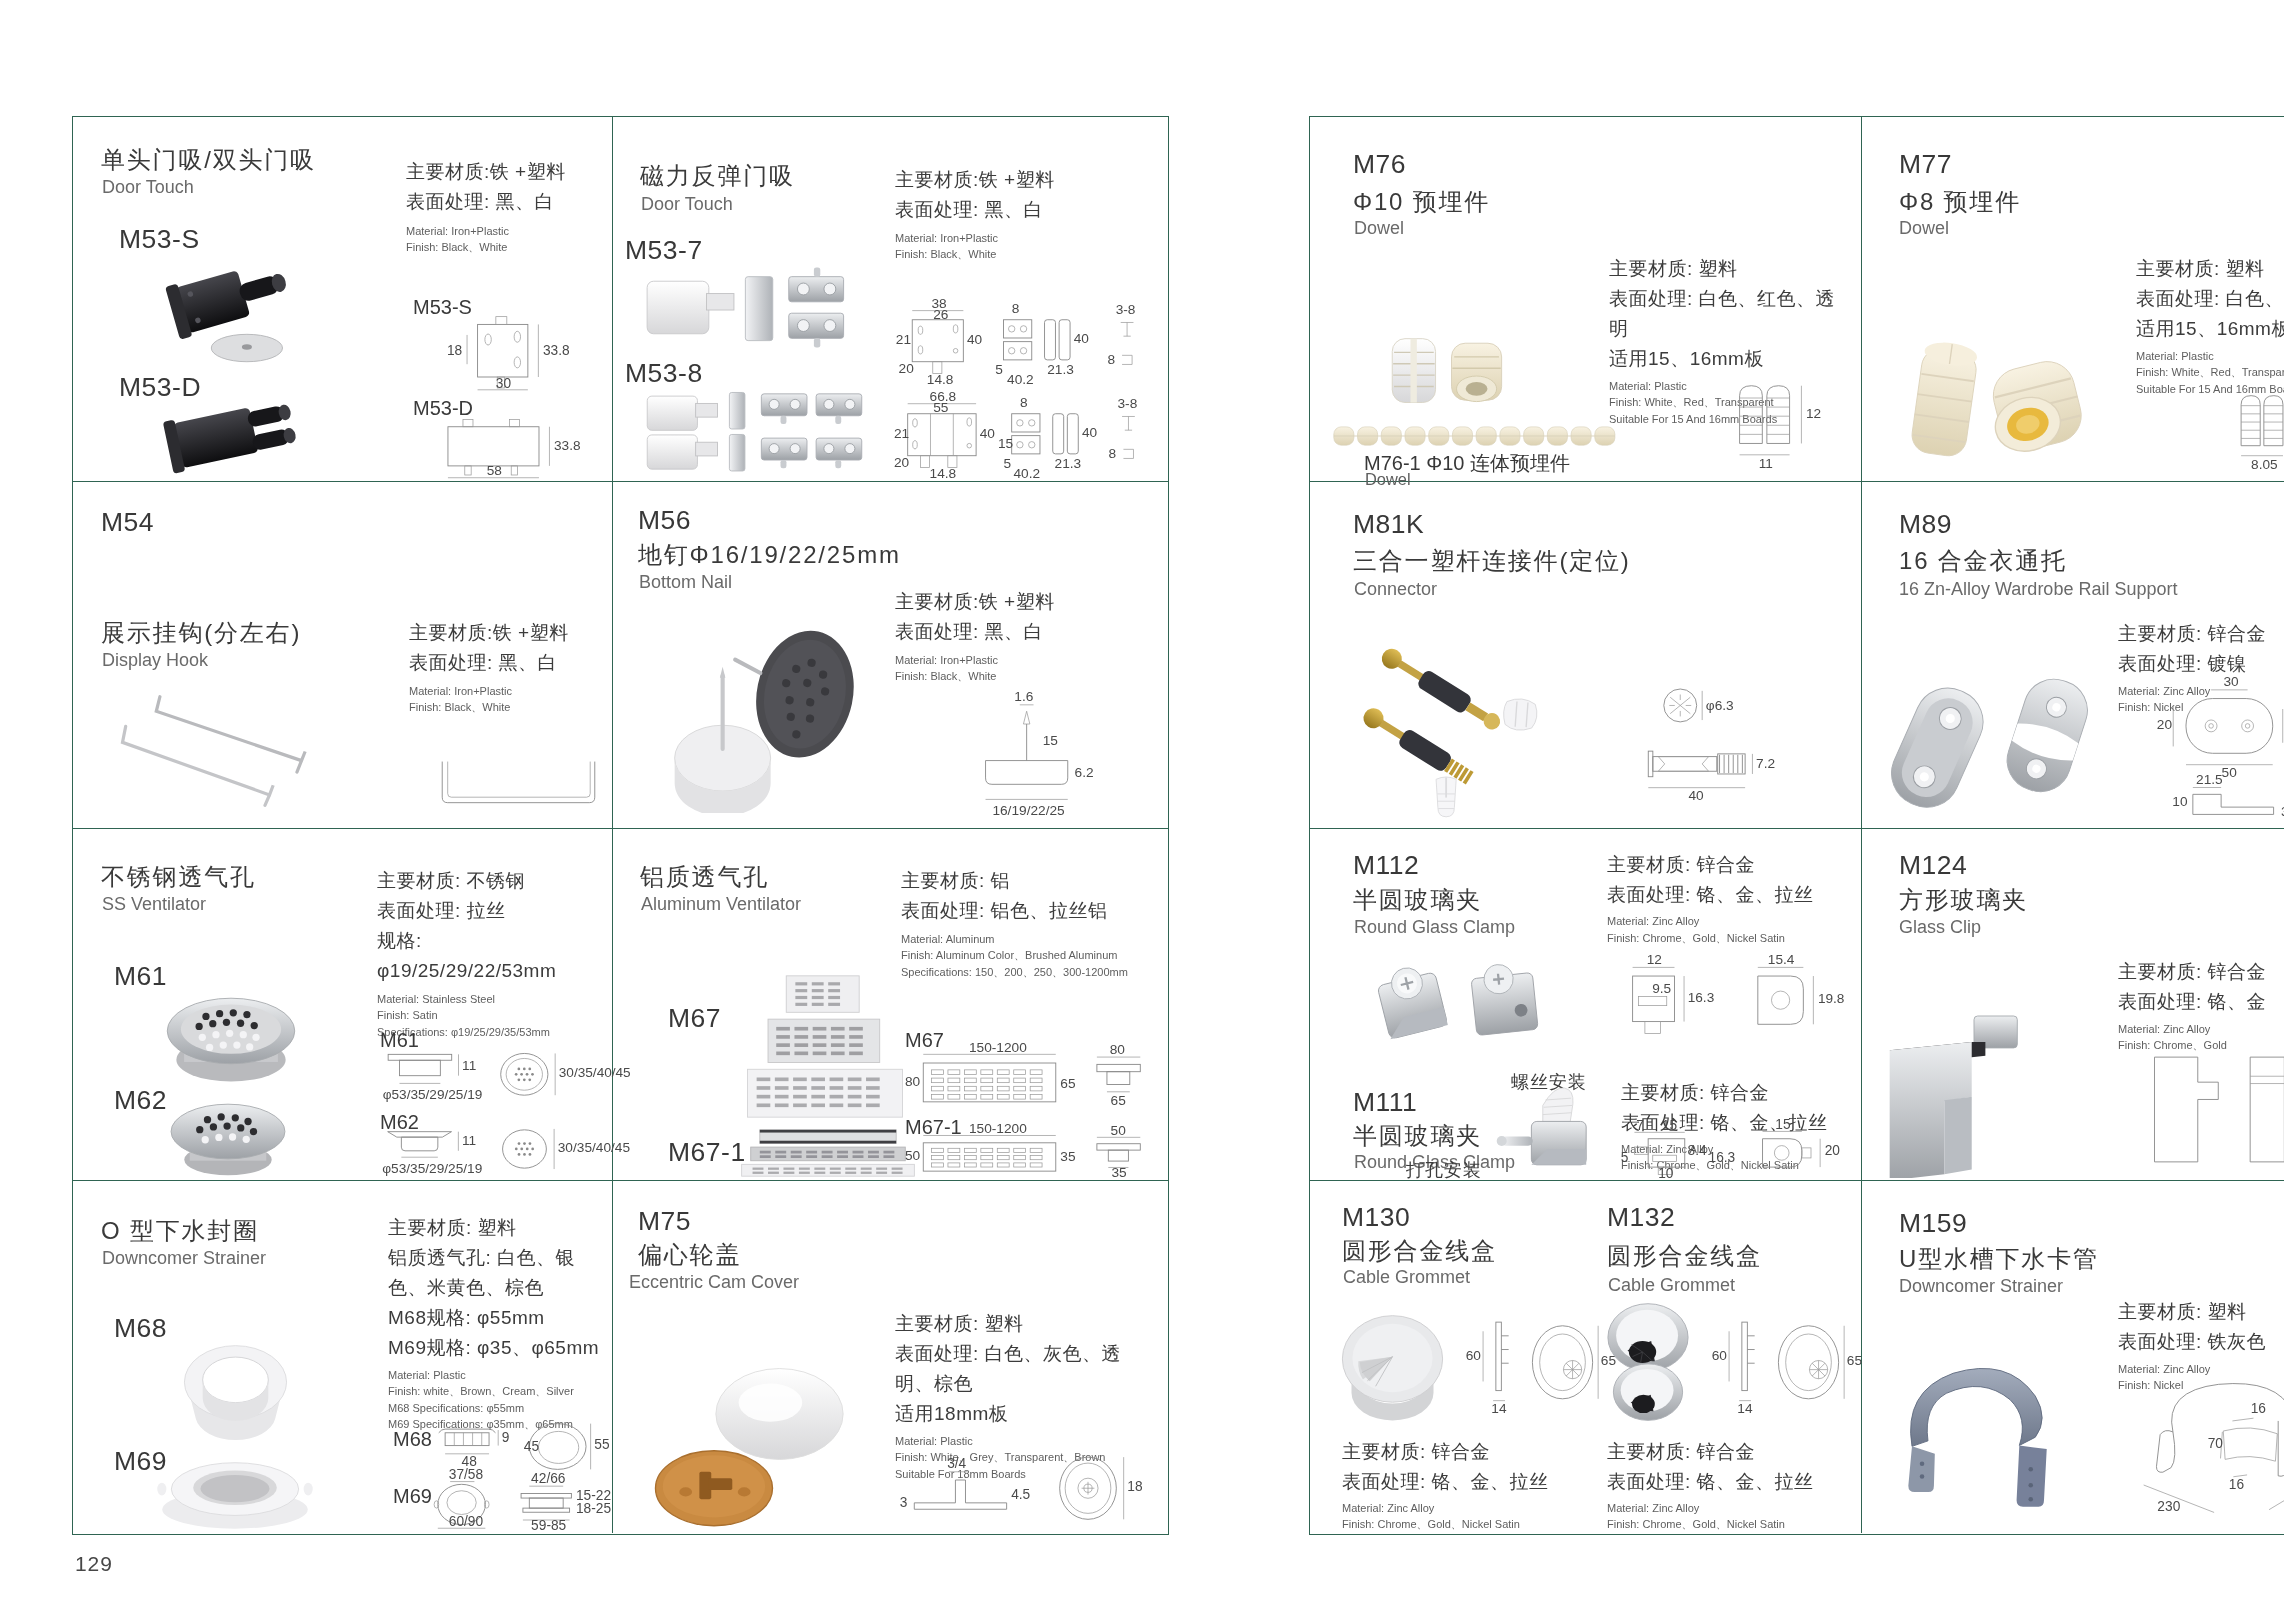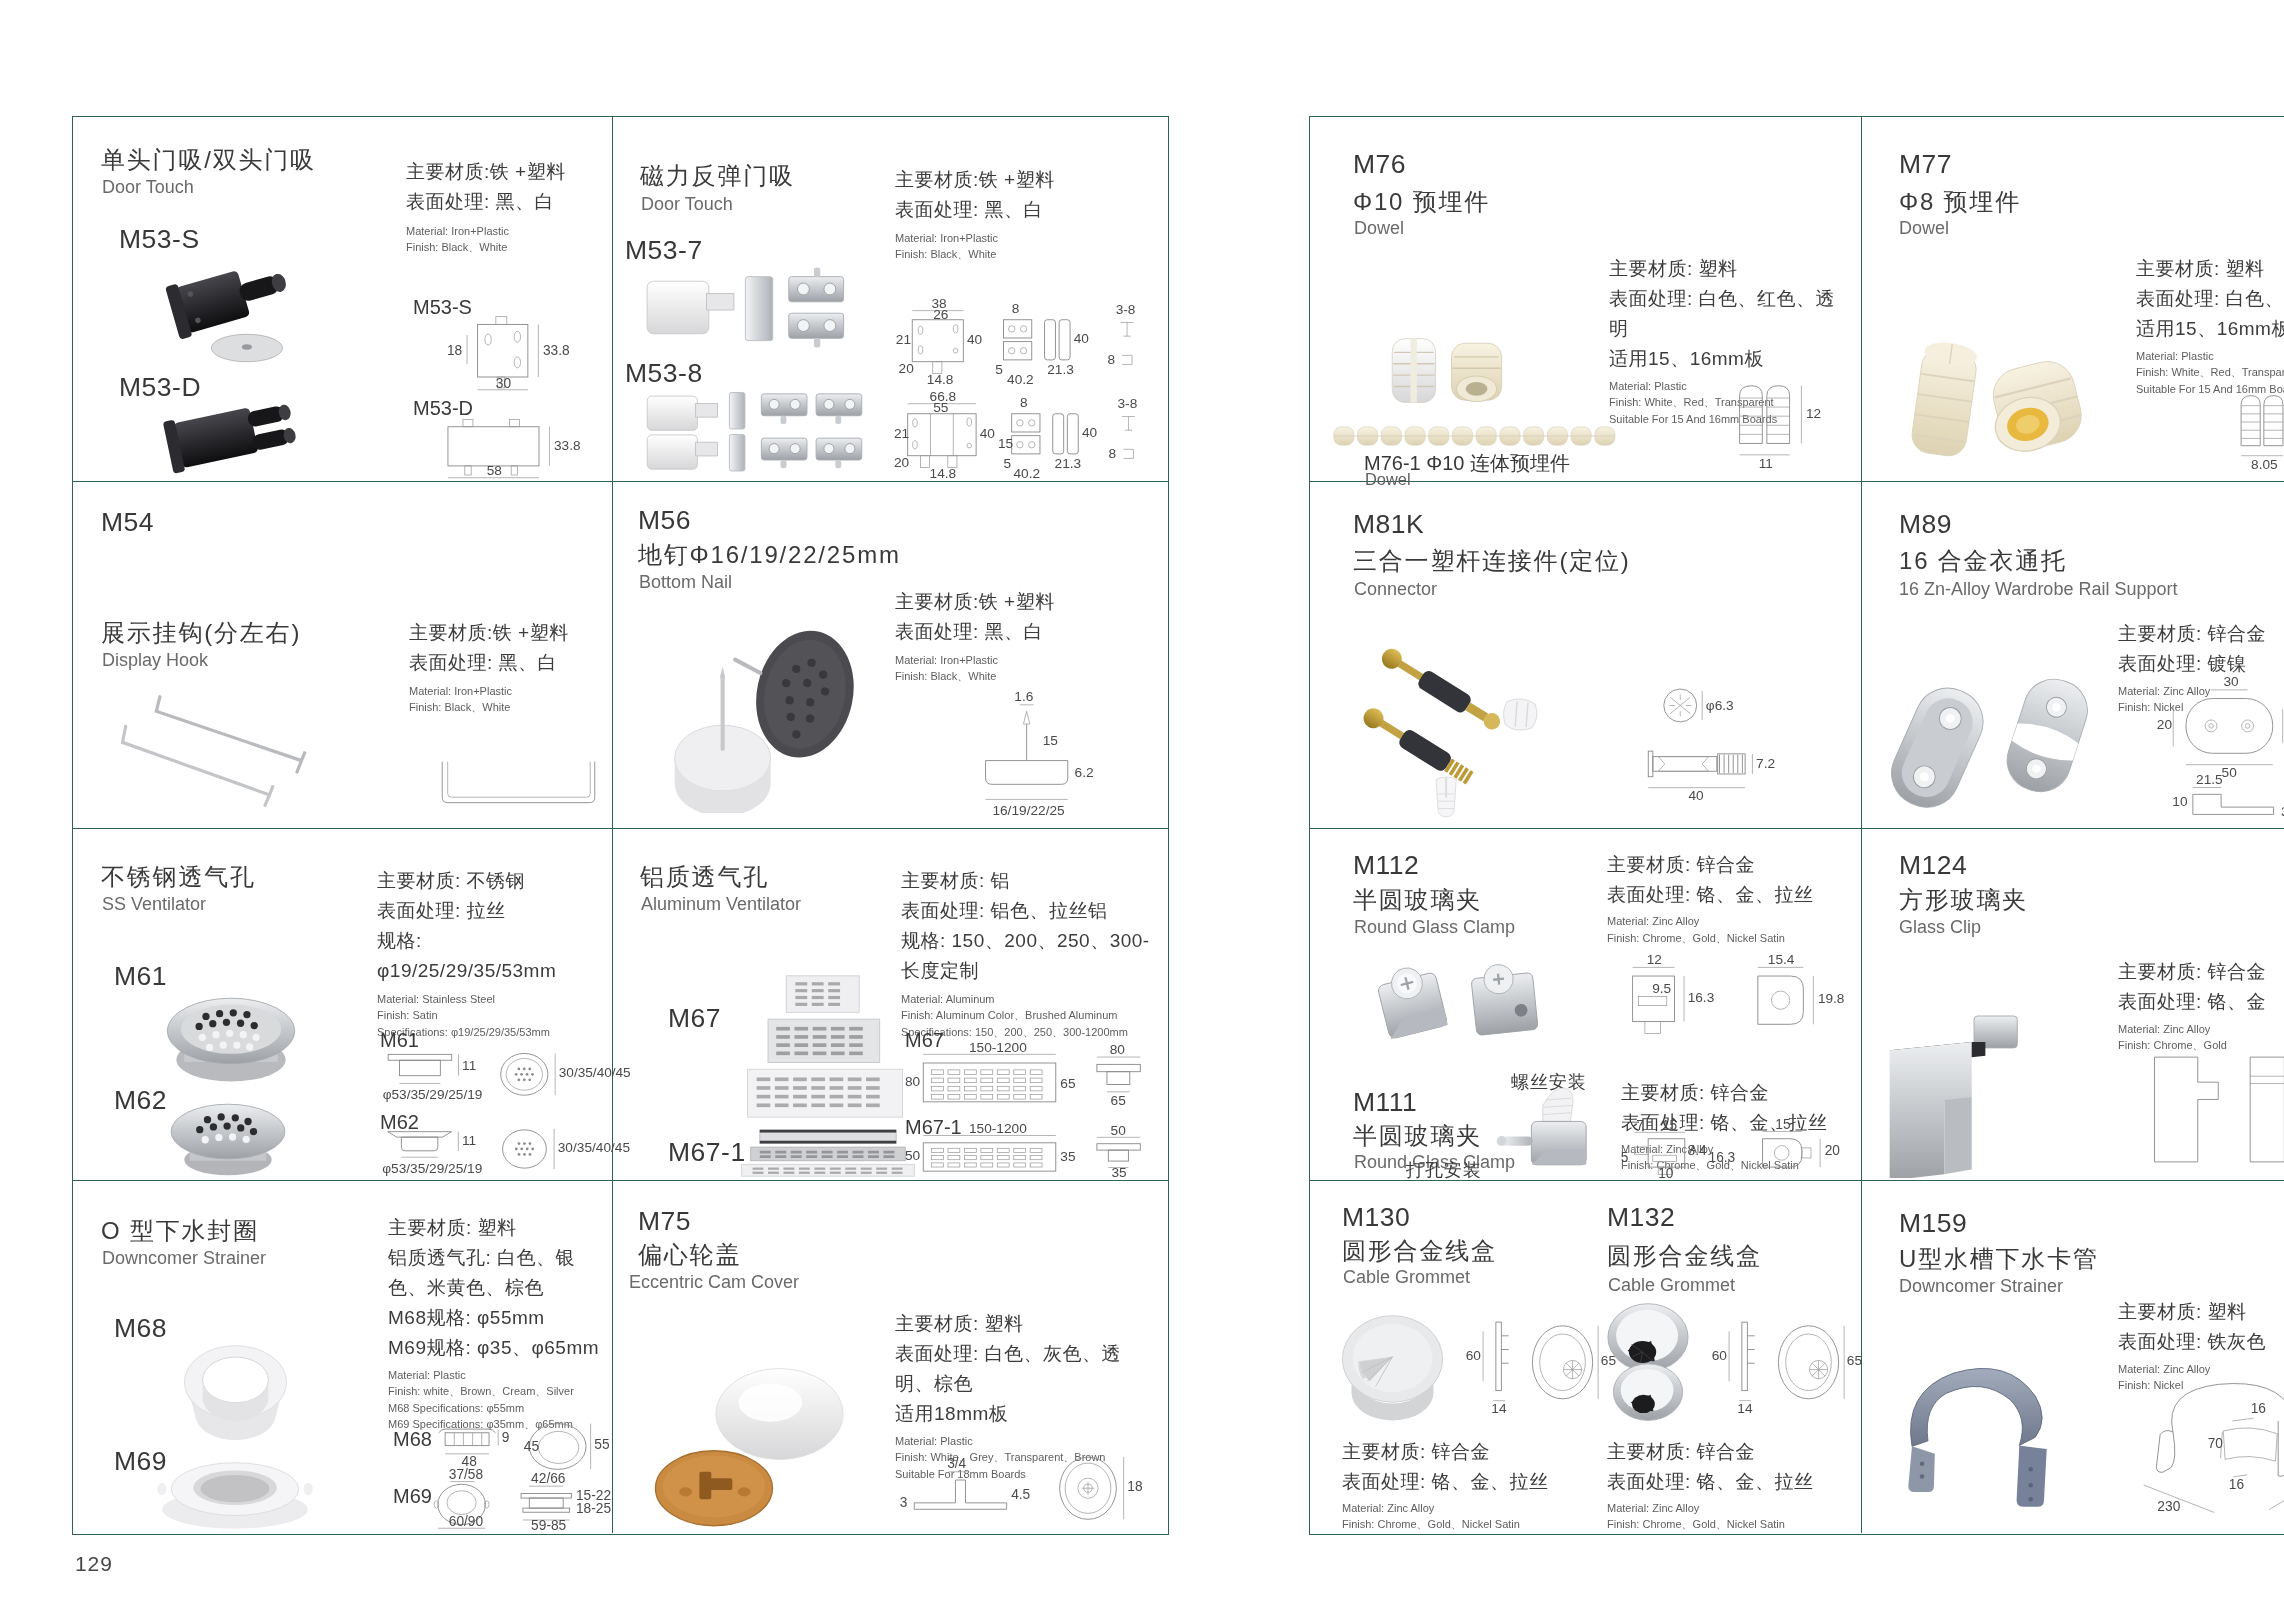--- a/index.html
+++ b/index.html
@@ -386,21 +386,21 @@
         <g fill="#f4f4f6">
           <circle cx="130" cy="96" r="8"></circle>
             <circle cx="160" cy="91" r="8"></circle>
             <circle cx="190" cy="90" r="8"></circle>
             <circle cx="220" cy="95" r="8"></circle>
         </g>
       </svg>
       <div class="abs" style="left:304px;top:37px;width:228px">
         <div class="scn">主要材质: 不锈钢</div>
         <div class="scn">表面处理: 拉丝</div>
-        <div class="scn">规格: φ19/25/29/35/53mm</div>
+        <div class="scn">规格: φ19/25/29/22/53mm</div>
         <div class="sen" style="margin-top:4.6px">Material: Stainless Steel</div>
         <div class="sen">Finish: Satin</div>
         <div class="sen">Specifications: φ19/25/29/35/53mm</div>
       </div>
       <div class="abs dlab" style="left:307px;top:200px">M61</div>
       <svg class="abs diag" style="left:301px;top:219px" width="228" height="59" viewBox="0 0 500 130">
         <rect class="ln" x="30" y="14" width="140" height="13"></rect>
         <rect class="ln" x="55" y="27" width="90" height="34"></rect>
         <line class="ln2" x1="185" y1="14" x2="185" y2="61"></line>
         <text x="193" y="48">11</text>
@@ -576,21 +576,20 @@
             <rect x="214" y="96" width="24" height="5"></rect>
             <rect x="248" y="96" width="24" height="5"></rect>
             <rect x="282" y="96" width="24" height="5"></rect>
             <rect x="316" y="96" width="24" height="5"></rect>
             <rect x="350" y="96" width="24" height="5"></rect>
           </g>
       </svg>
       <div class="abs" style="left:288px;top:37px;width:260px">
         <div class="scn">主要材质: 铝</div>
         <div class="scn">表面处理: 铝色、拉丝铝</div>
-        <div class="scn">规格: 150、200、250、300-长度定制</div>
         <div class="sen" style="margin-top:4.6px">Material: Aluminum</div>
         <div class="sen">Finish: Aluminum Color、Brushed Aluminum</div>
         <div class="sen">Specifications: 150、200、250、300-1200mm</div>
       </div>
       <div class="abs dlab" style="left:292px;top:200px">M67</div>
       <svg class="abs diag" style="left:292px;top:218px" width="249" height="64" viewBox="0 0 545 140">
         <rect class="ln" x="40" y="35" width="290" height="85"></rect>
         <g fill="none" stroke="#9a9a9a" stroke-width="1.6">
           <rect x="58" y="50" width="26" height="10"></rect>
             <rect x="94" y="50" width="26" height="10"></rect>

